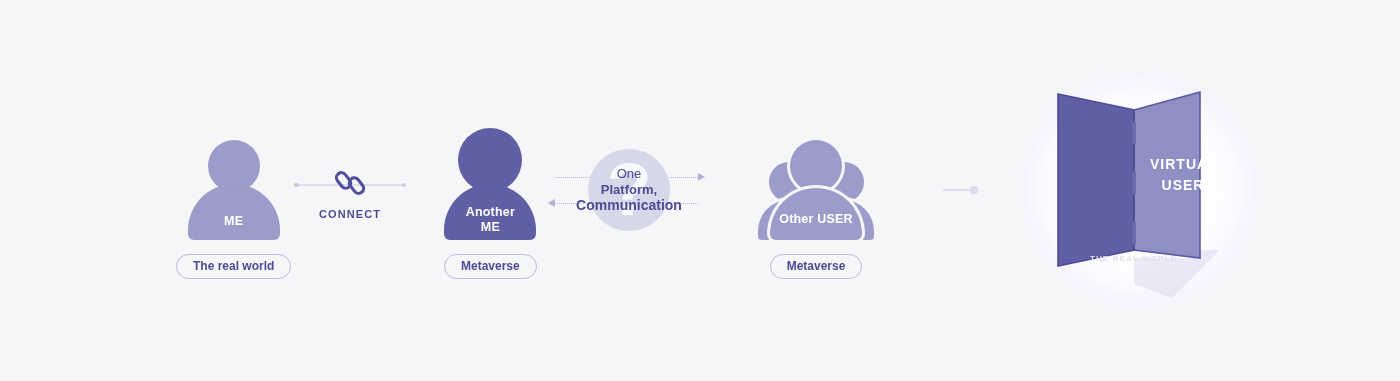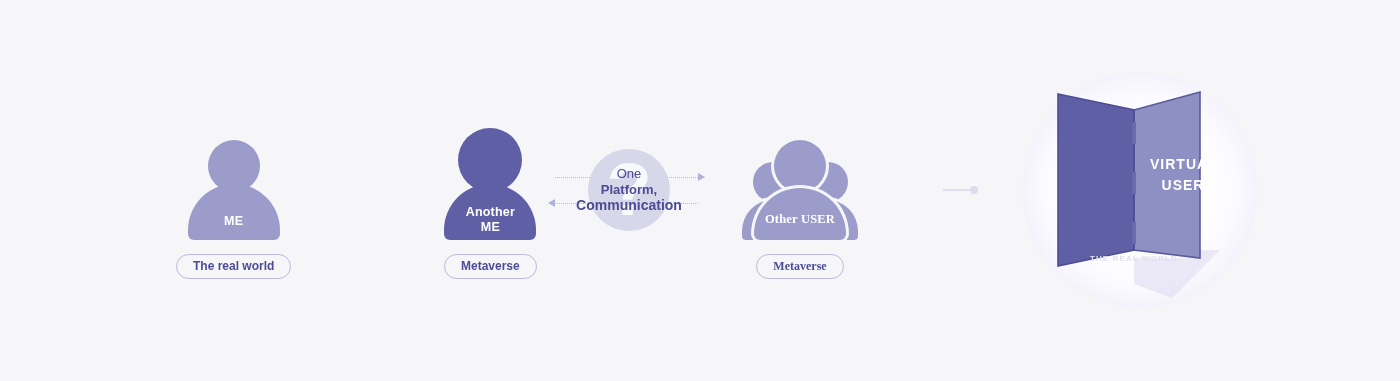--- a/index.html
+++ b/index.html
@@ -240,20 +240,36 @@
 
   <div class="person-group" style="left:176px; top:140px;">
     <div class="person">
       <div class="head"></div>
       <div class="body"></div>
       <div class="body-label">ME</div>
     </div>
     <div class="badge">The real world</div>
   </div>
 
+  <div class="connect" style="left:280px; top:178px;">
+    <div class="connect-line">
+      <div class="rule"></div>
+      <div class="dot l"></div>
+      <div class="dot r"></div>
+      <span class="chain-icon">
+        <svg width="34" height="34" viewBox="0 0 34 34">
+          <g transform="rotate(-38 17 17)" fill="none" stroke="#4f4f9c" stroke-width="3.1" stroke-linecap="round">
+            <rect x="8.5" y="2.5" width="10" height="17" rx="5"></rect>
+            <rect x="15.5" y="14.5" width="10" height="17" rx="5"></rect>
+          </g>
+        </svg>
+      </span>
+    </div>
+    <div class="connect-label">CONNECT</div>
+  </div>
 
   <div class="person-group dark" style="left:444px; top:128px;">
     <div class="person" style="height:112px;">
       <div class="head" style="width:64px;height:64px;"></div>
       <div class="body" style="width:92px;height:56px;"></div>
       <div class="body-label" style="bottom:6px;">
         <span>Another</span><br>
         <span>ME</span>
       </div>
     </div>
@@ -271,21 +287,21 @@
 
   <div class="platform" style="left:588px; top:149px;">
     <div class="qmark">?</div>
     <div class="platform-text">
       <div class="pt1">One</div>
       <div class="pt2">Platform,</div>
       <div class="pt3">Communication</div>
     </div>
   </div>
 
-  <div class="person-group" style="left:726px; top:140px;font-family:Liberation Serif, serif;">
+  <div class="person-group" style="left:742px; top:140px;">
     <div style="position:relative; width:148px; height:100px;">
 
       <div>
         <div class="head" style="left:27px; transform:none; top:22px; width:40px; height:40px;
              box-shadow:0 0 0 3px #f6f6f8;"></div>
         <div class="body" style="left:16px; transform:none; bottom:0; width:62px; height:40px;
              border-radius:31px 31px 4px 4px; box-shadow:0 0 0 3px #f6f6f8;"></div>
       </div>
 
       <div>

